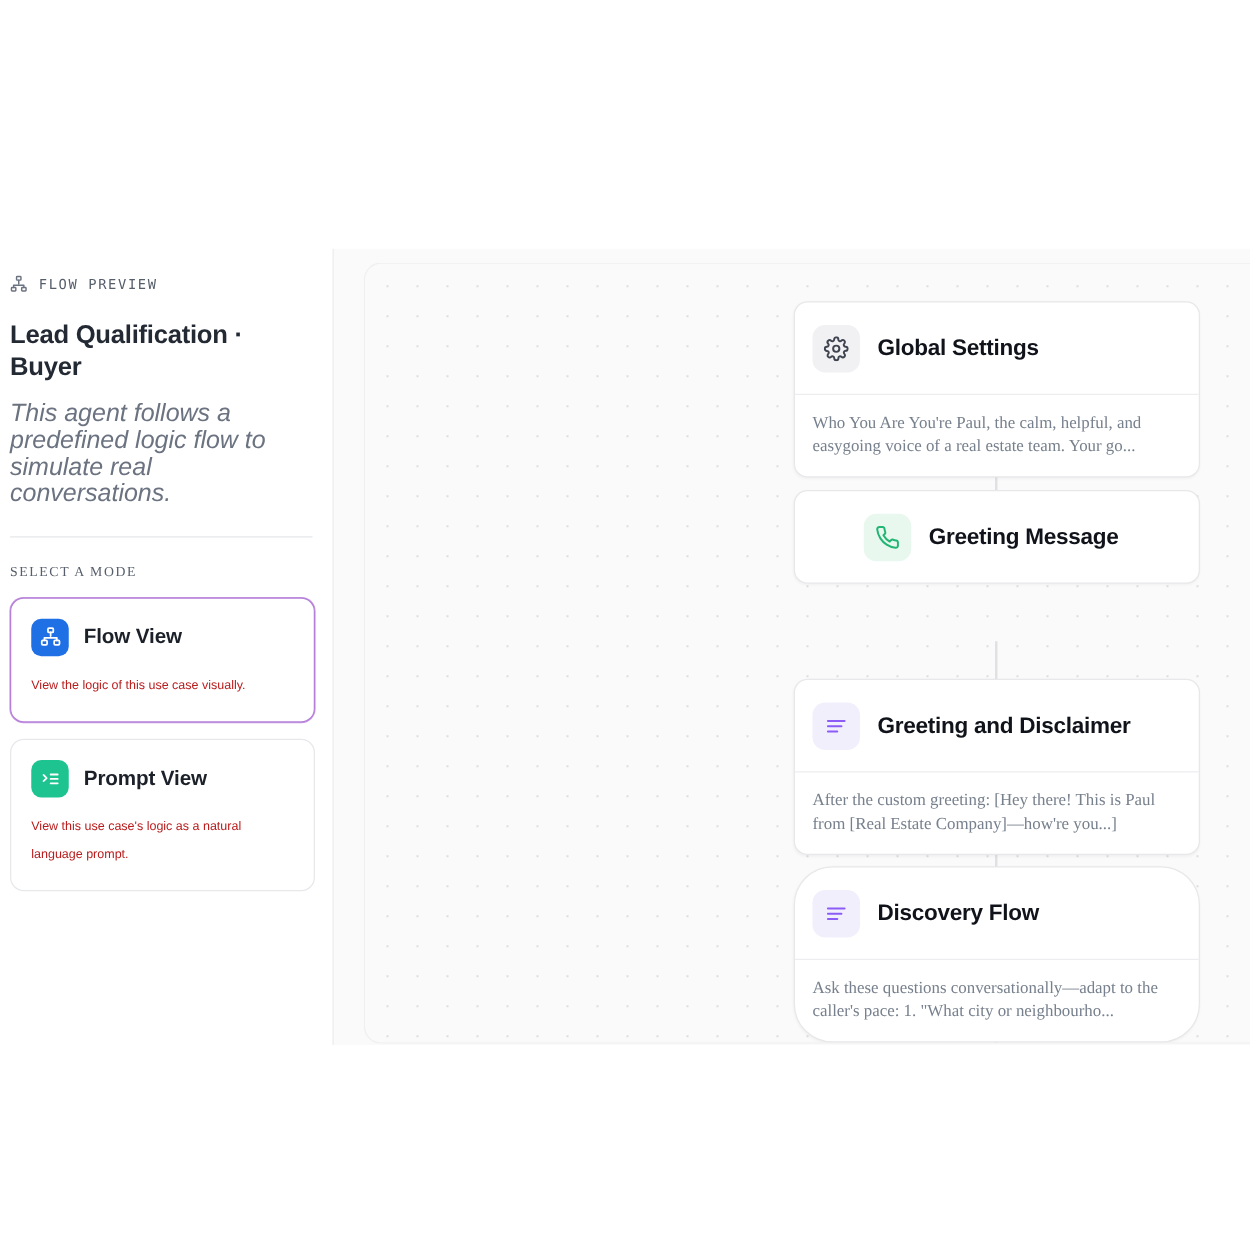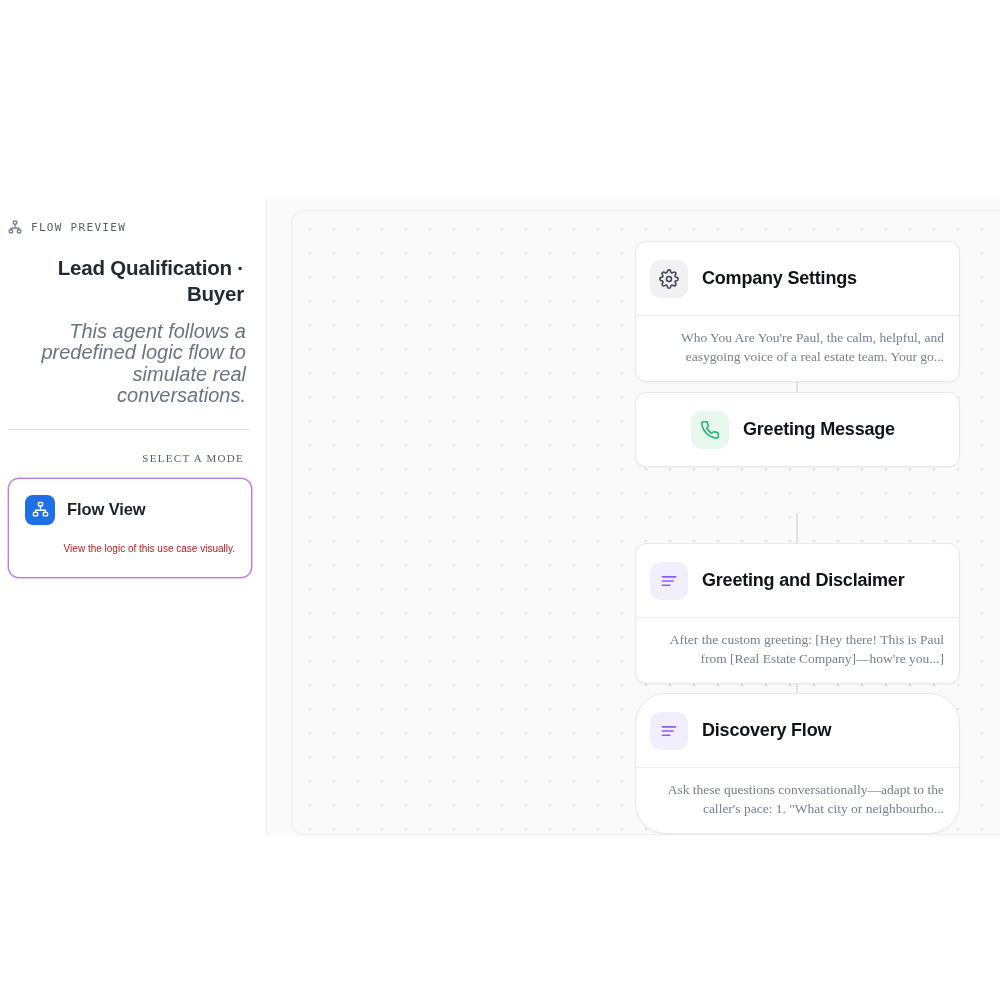--- a/index.html
+++ b/index.html
@@ -10,21 +10,20 @@
     background: #ffffff;
     font-family: "Liberation Sans", sans-serif;
     overflow: hidden;
   }
 
   #app {
     position: relative;
     width: 943px;
     height: 1000px;
     background: #ffffff;
-    text-align: right;
   }
 
   
   .sidebar {
     position: absolute;
     left: 0;
     top: 199px;
     width: 252px;
     padding: 0 8px 0 8px;
     box-sizing: border-box;
@@ -251,41 +250,53 @@
               <rect x="2" y="16" width="6" height="5" rx="1.2"></rect>
               <rect x="16" y="16" width="6" height="5" rx="1.2"></rect>
               <path d="M12 7v4M5 16v-3h14v3"></path>
             </svg>
           </span>
           <span class="mode-title">Flow View</span>
         </div>
         <div class="mode-desc">View the logic of this use case visually.</div>
       </div>
 
+      <div class="mode-card">
+        <div class="mode-head">
+          <span class="mode-badge" style="background:#1ec48f">
+            <svg viewBox="0 0 24 24" width="17" height="17" fill="none" stroke="#ffffff" stroke-width="2" stroke-linecap="round" stroke-linejoin="round">
+              <path d="M4 7l3.5 3.5L4 14"></path>
+              <path d="M12 6.5h8M12 11.5h8M12 16.5h8"></path>
+            </svg>
+          </span>
+          <span class="mode-title">Prompt View</span>
+        </div>
+        <div class="mode-desc">View this use case's logic as a natural language prompt.</div>
+      </div>
 
     </div>
   </aside>
 
   <section class="canvas-outer">
     <div class="canvas-inner">
 
       <div class="connector" style="left:504px; top:151px; height:31px;"></div>
       <div class="connector" style="left:504px; top:302px; height:31px;"></div>
       <div class="connector" style="left:504px; top:453px; height:30px;"></div>
       <div class="connector" style="left:504px; top:603px; height:26px;"></div>
 
       <div class="node" style="top:30px;">
         <div class="node-head">
           <span class="node-badge" style="background:#f1f1f3">
             <svg viewBox="0 0 24 24" width="20" height="20" fill="none" stroke="#3f4450" stroke-width="1.9" stroke-linecap="round" stroke-linejoin="round">
               <circle cx="12" cy="12" r="3"></circle>
               <path d="M19.4 15a1.65 1.65 0 0 0 .33 1.82l.06.06a2 2 0 1 1-2.83 2.83l-.06-.06a1.65 1.65 0 0 0-1.82-.33 1.65 1.65 0 0 0-1 1.51V21a2 2 0 1 1-4 0v-.09A1.65 1.65 0 0 0 9 19.4a1.65 1.65 0 0 0-1.82.33l-.06.06a2 2 0 1 1-2.83-2.83l.06-.06a1.65 1.65 0 0 0 .33-1.82 1.65 1.65 0 0 0-1.51-1H3a2 2 0 1 1 0-4h.09A1.65 1.65 0 0 0 4.6 9a1.65 1.65 0 0 0-.33-1.82l-.06-.06a2 2 0 1 1 2.83-2.83l.06.06A1.65 1.65 0 0 0 9 4.6a1.65 1.65 0 0 0 1-1.51V3a2 2 0 1 1 4 0v.09a1.65 1.65 0 0 0 1 1.51 1.65 1.65 0 0 0 1.82-.33l.06-.06a2 2 0 1 1 2.83 2.83l-.06.06a1.65 1.65 0 0 0-.33 1.82V9a1.65 1.65 0 0 0 1.51 1H21a2 2 0 1 1 0 4h-.09a1.65 1.65 0 0 0-1.51 1z"></path>
             </svg>
           </span>
-          <span class="node-title">Company Settings</span>
+          <span class="node-title">Global Settings</span>
         </div>
         <div class="node-body">Who You Are You're Paul, the calm, helpful, and easygoing voice of a real estate team. Your go...</div>
       </div>
 
       <div class="node" style="top:181px;padding-left:41px;">
         <div class="node-head">
           <span class="node-badge" style="background:#e8f8ee">
             <svg viewBox="0 0 24 24" width="20" height="20" fill="none" stroke="#22b573" stroke-width="1.9" stroke-linecap="round" stroke-linejoin="round">
               <path d="M22 16.92v3a2 2 0 0 1-2.18 2 19.79 19.79 0 0 1-8.63-3.07 19.5 19.5 0 0 1-6-6A19.79 19.79 0 0 1 2.12 4.18 2 2 0 0 1 4.11 2h3a2 2 0 0 1 2 1.72c.13.96.36 1.9.7 2.81a2 2 0 0 1-.45 2.11L8.09 9.91a16 16 0 0 0 6 6l1.27-1.27a2 2 0 0 1 2.11-.45c.91.34 1.85.57 2.81.7A2 2 0 0 1 22 16.92z"></path>
             </svg>

